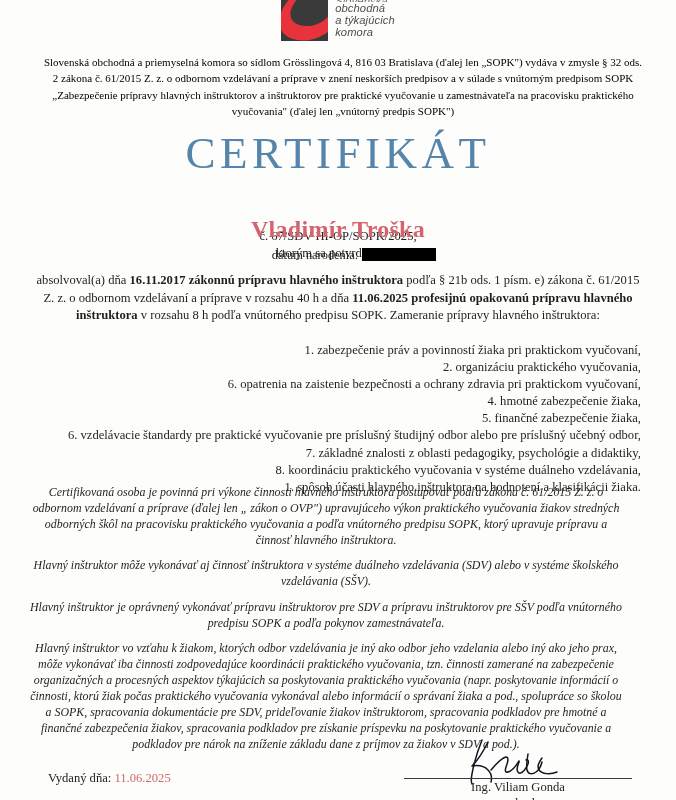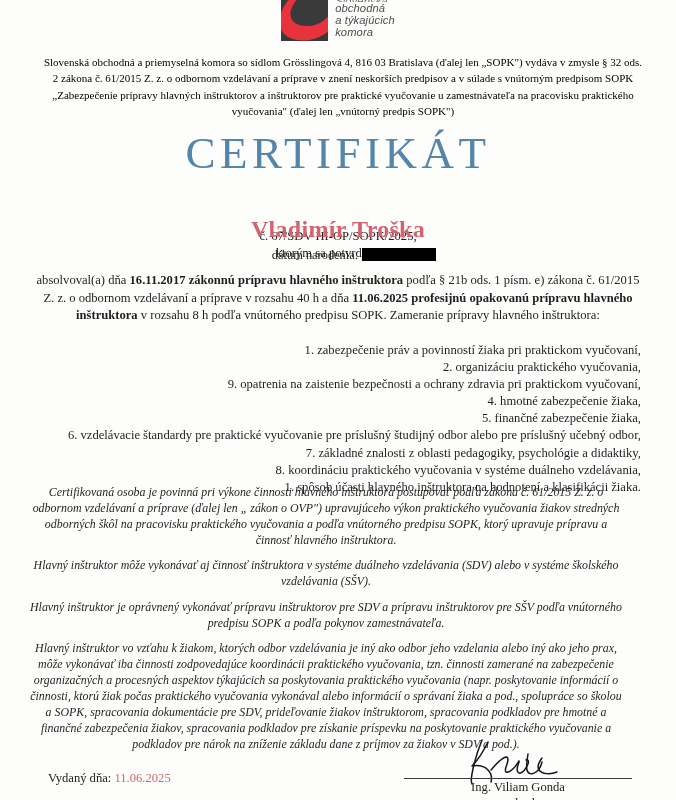--- a/index.html
+++ b/index.html
@@ -272,21 +272,21 @@
     <span>dátum narodenia:</span><span class="redaction"></span>
   </div>
 
   <div class="body-para">
     <span>absolvoval(a) dňa </span><b>16.11.2017</b><span> </span><b>zákonnú prípravu hlavného inštruktora</b><span> podľa § 21b ods. 1 písm. e) zákona č. 61/2015 Z. z. o odbornom vzdelávaní a príprave v rozsahu 40 h a dňa </span><b>11.06.2025</b><b> profesijnú opakovanú prípravu hlavného inštruktora</b><span> v rozsahu 8 h podľa vnútorného predpisu SOPK. Zameranie prípravy hlavného inštruktora:</span>
   </div>
 
   <div class="num-list">
     <div>1. zabezpečenie práv a povinností žiaka pri praktickom vyučovaní,</div>
     <div>2. organizáciu praktického vyučovania,</div>
-    <div>9. opatrenia na zaistenie bezpečnosti a ochrany zdravia pri praktickom vyučovaní,</div>
+    <div>6. opatrenia na zaistenie bezpečnosti a ochrany zdravia pri praktickom vyučovaní,</div>
     <div>4. hmotné zabezpečenie žiaka,</div>
     <div>5. finančné zabezpečenie žiaka,</div>
     <div>6. vzdelávacie štandardy pre praktické vyučovanie pre príslušný študijný odbor  alebo pre príslušný učebný odbor,</div>
     <div>7. základné znalosti z oblasti pedagogiky, psychológie a didaktiky,</div>
     <div>8. koordináciu praktického vyučovania v systéme duálneho vzdelávania,</div>
     <div>1. spôsob účasti hlavného inštruktora na hodnotení a klasifikácii žiaka.</div>
   </div>
 
   <div class="notes">
     <p>Certifikovaná osoba je povinná pri výkone činnosti hlavného inštruktora postupovať podľa zákona č. 61/2015 Z. z. o odbornom vzdelávaní a príprave (ďalej len „ zákon o OVP") upravujúceho výkon praktického vyučovania žiakov stredných odborných škôl na pracovisku praktického vyučovania a podľa vnútorného predpisu SOPK, ktorý upravuje prípravu a činnosť hlavného  inštruktora.</p>

